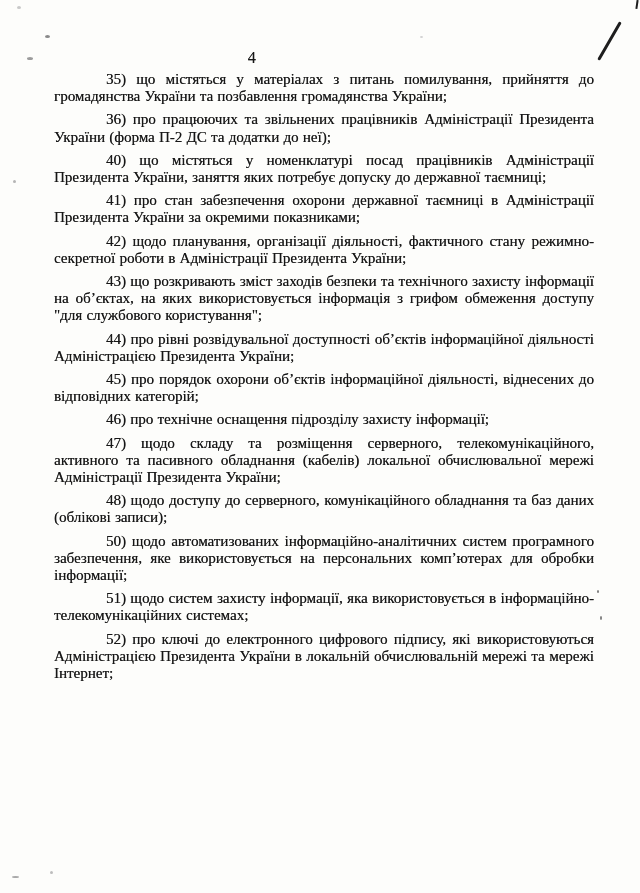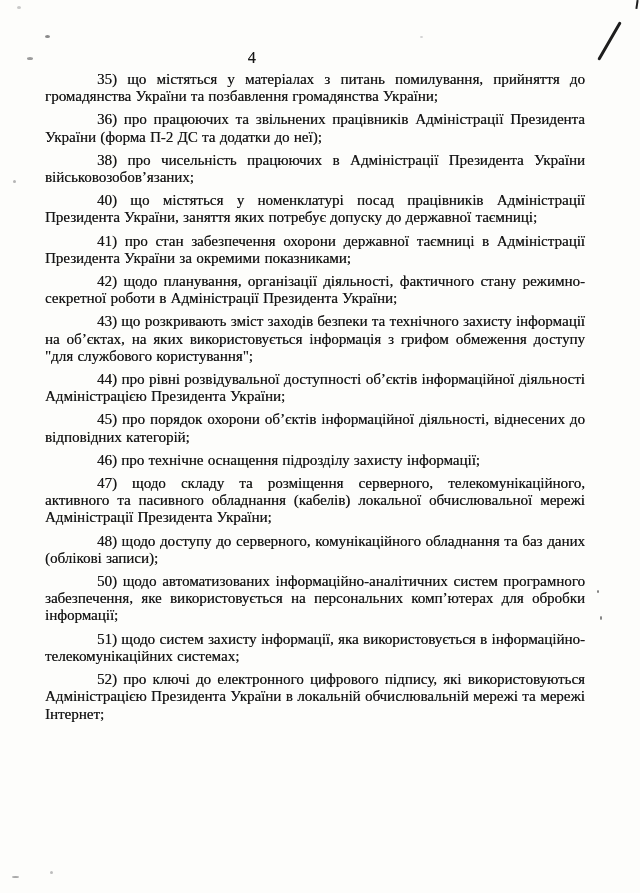--- a/index.html
+++ b/index.html
@@ -24,21 +24,21 @@
     left: 45px;
     width: 414px;
     text-align: center;
     font-size: 16px;
     letter-spacing: 0.3px;
     text-shadow: 0.2px 0 0 rgba(20,20,20,0.7);
   }
   .content {
     position: absolute;
     top: 71px;
-    left: 45px;
+    left: 54px;
     width: 540px;
     filter: blur(0.15px);
   }
   .content p.item {
     margin: 0 0 6px 0;
     font-size: 15px;
     line-height: 17.2px;
     text-align: justify;
     text-indent: 52px;
     word-spacing: 0.5px;
@@ -69,21 +69,20 @@
   .sp9 { left: 420px; top: 36px;  width: 3px; height: 2px; background: #d2d2d2; }
 </style>
 </head>
 <body>
 
 <div class="sheet">
   <div class="page-number">4</div>
   <div class="content">
       <p class="item"><span>35)</span><span> що містяться у матеріалах з питань помилування, прийняття до громадянства України та позбавлення громадянства України;</span></p>
       <p class="item"><span>36)</span><span> про працюючих та звільнених працівників Адміністрації Президента України (форма П-2 ДС та додатки до неї);</span></p>
-      <p class="item"><span>38)</span><span> про чисельність працюючих в Адміністрації Президента України військовозобов’язаних;</span></p>
       <p class="item"><span>40)</span><span> що містяться у номенклатурі посад працівників Адміністрації Президента України, заняття яких потребує допуску до державної таємниці;</span></p>
       <p class="item"><span>41)</span><span> про стан забезпечення охорони державної таємниці в Адміністрації Президента України за окремими показниками;</span></p>
       <p class="item"><span>42)</span><span> щодо планування, організації діяльності, фактичного стану режимно-секретної роботи в Адміністрації Президента України;</span></p>
       <p class="item"><span>43)</span><span> що розкривають зміст заходів безпеки та технічного захисту інформації на об’єктах, на яких використовується інформація з грифом обмеження доступу "для службового користування";</span></p>
       <p class="item"><span>44)</span><span> про рівні розвідувальної доступності об’єктів інформаційної діяльності Адміністрацією Президента України;</span></p>
       <p class="item"><span>45)</span><span> про порядок охорони об’єктів інформаційної діяльності, віднесених до відповідних категорій;</span></p>
       <p class="item"><span>46)</span><span> про технічне оснащення підрозділу захисту інформації;</span></p>
       <p class="item"><span>47)</span><span> щодо складу та розміщення серверного, телекомунікаційного, активного та пасивного обладнання (кабелів) локальної обчислювальної мережі Адміністрації Президента України;</span></p>
       <p class="item"><span>48)</span><span> щодо доступу до серверного, комунікаційного обладнання та баз даних (облікові записи);</span></p>
       <p class="item"><span>50)</span><span> щодо автоматизованих інформаційно-аналітичних систем програмного забезпечення, яке використовується на персональних комп’ютерах для обробки інформації;</span></p>

